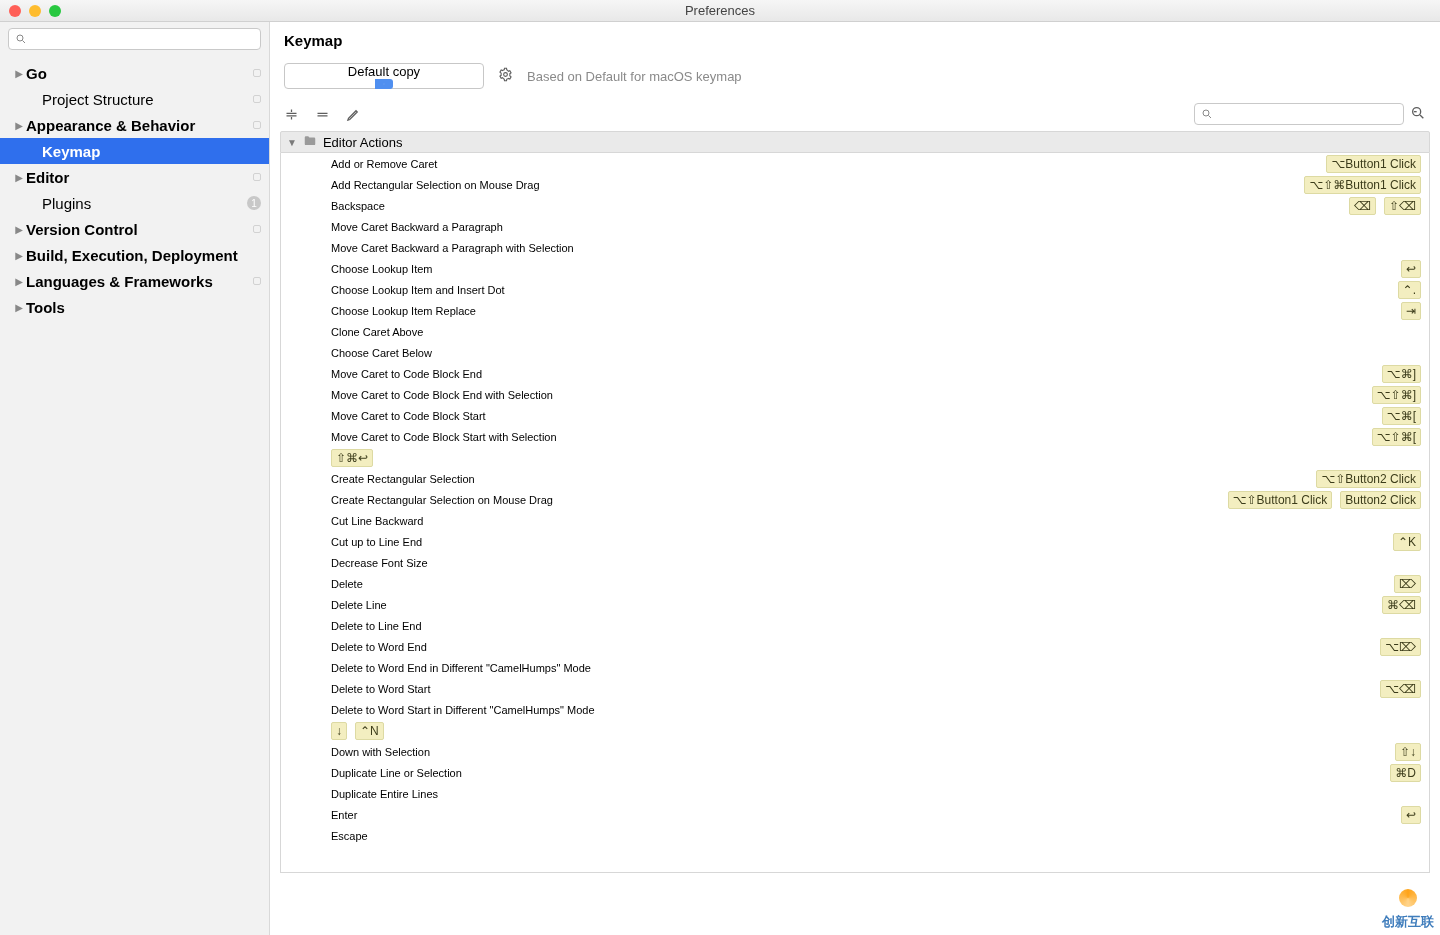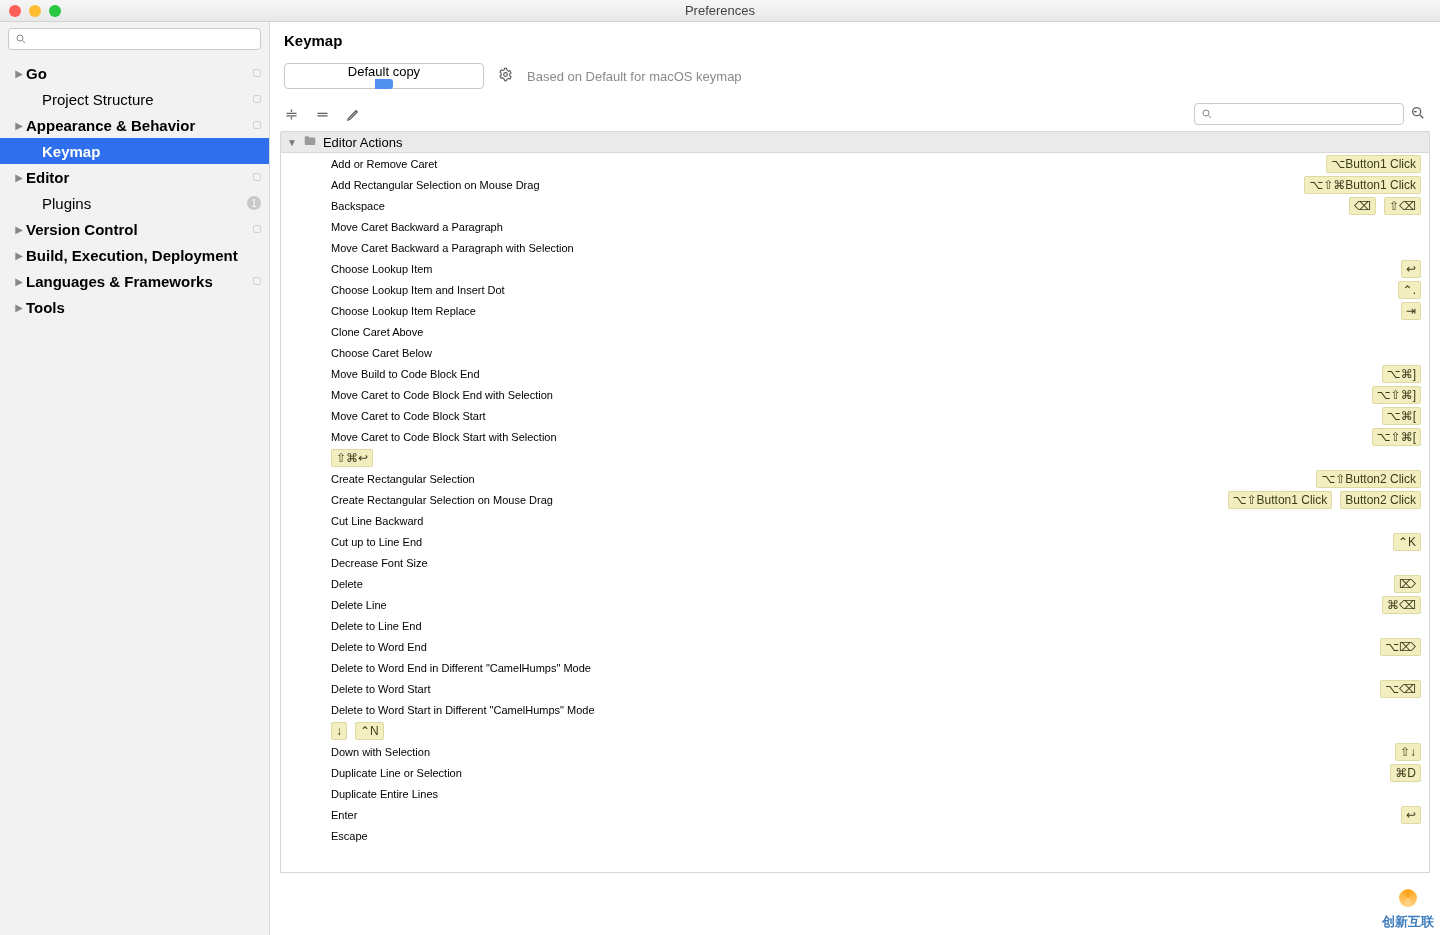--- a/index.html
+++ b/index.html
@@ -262,21 +262,21 @@
         </div>
         <div class="row">
           <span class="name">Clone Caret Above</span>
           <span class="shortcuts"></span>
         </div>
         <div class="row">
           <span class="name">Choose Caret Below</span>
           <span class="shortcuts"></span>
         </div>
         <div class="row">
-          <span class="name">Move Build to Code Block End</span>
+          <span class="name">Move Caret to Code Block End</span>
           <span class="shortcuts">
             <span class="sc">⌥⌘]</span>
           </span>
         </div>
         <div class="row">
           <span class="name">Move Caret to Code Block End with Selection</span>
           <span class="shortcuts">
             <span class="sc">⌥⇧⌘]</span>
           </span>
         </div>

